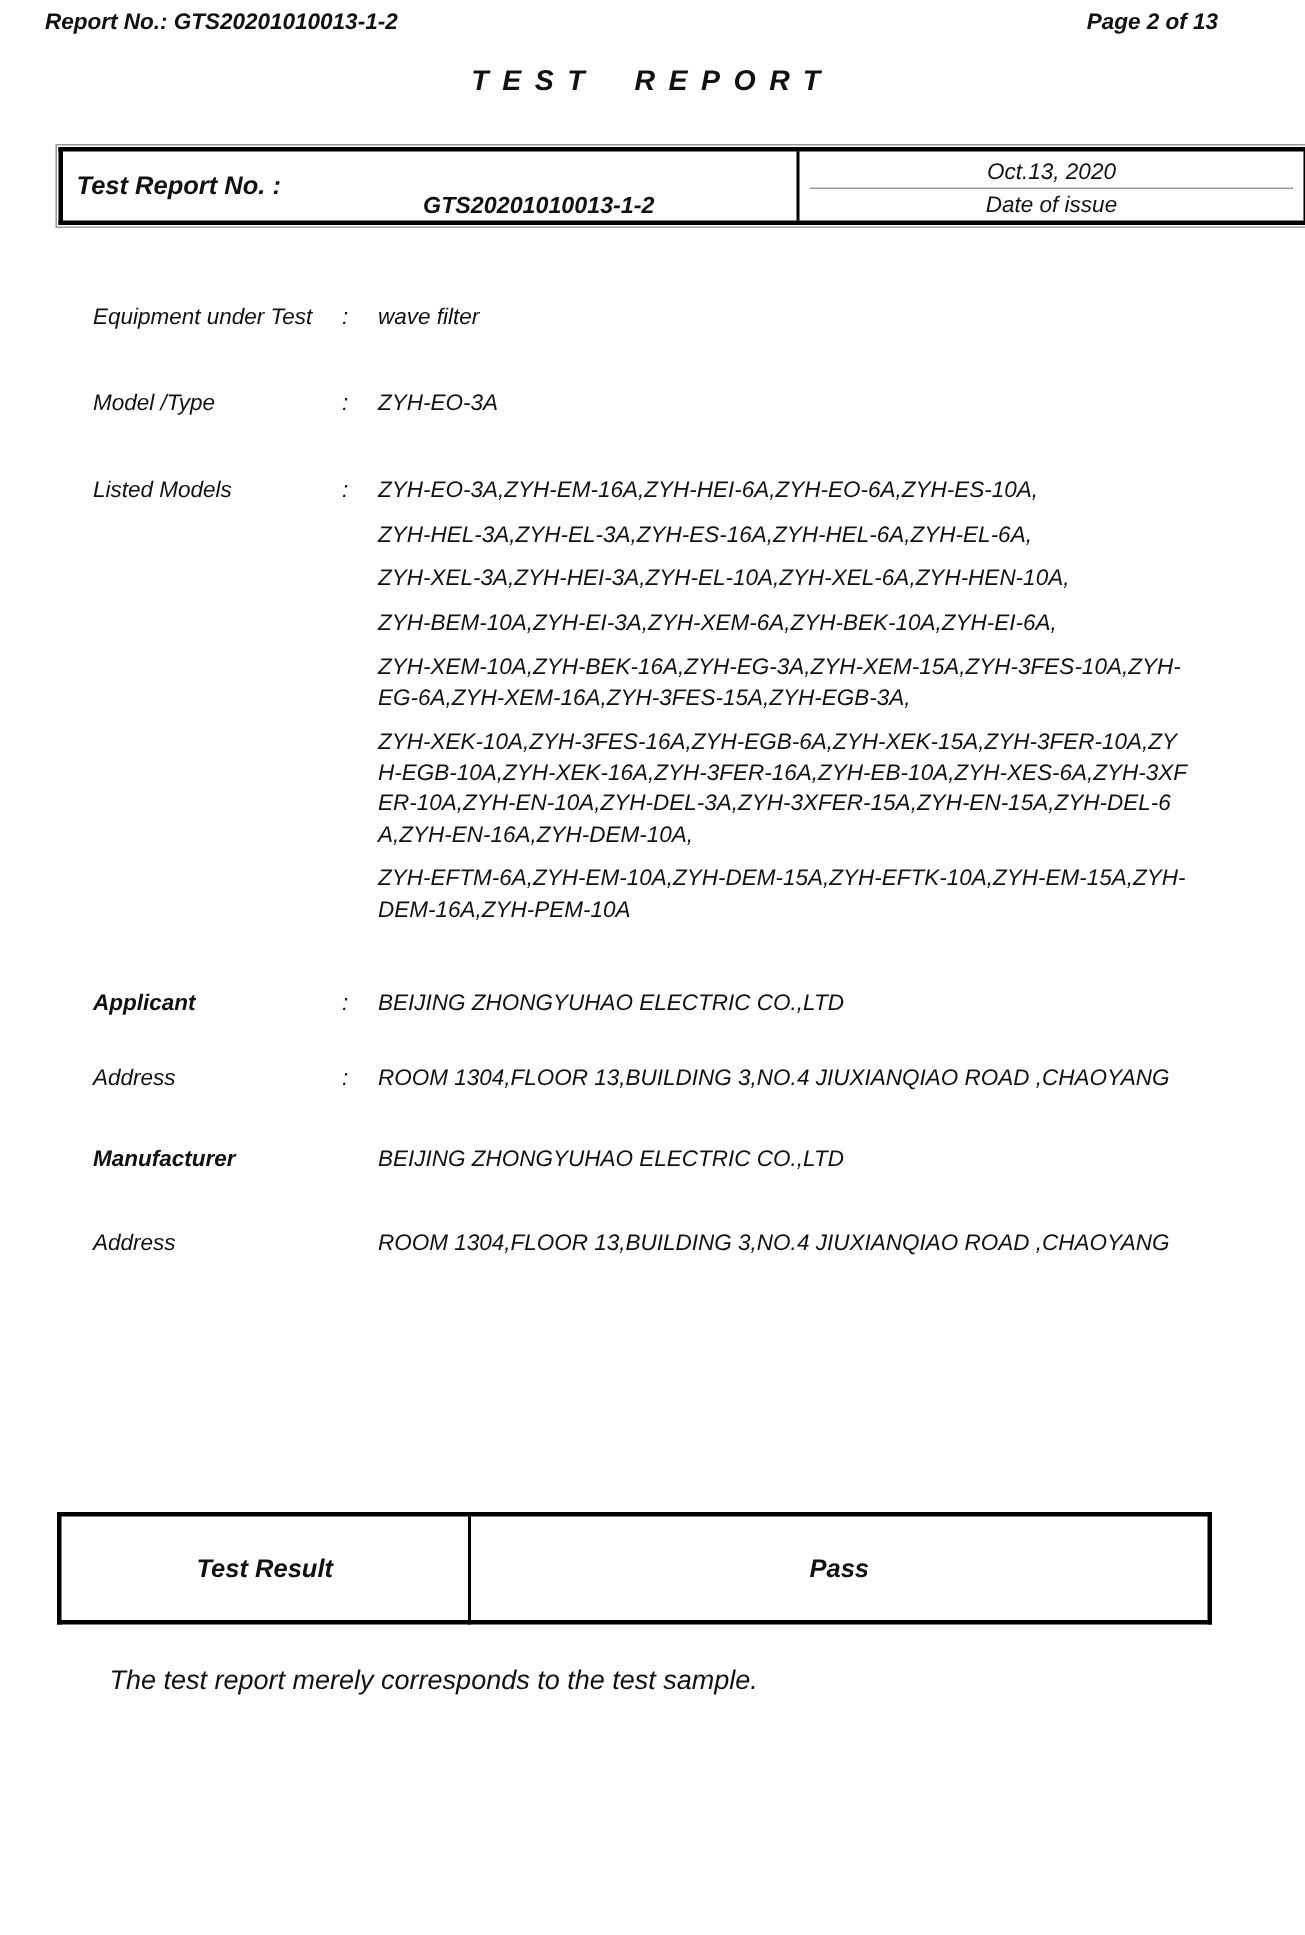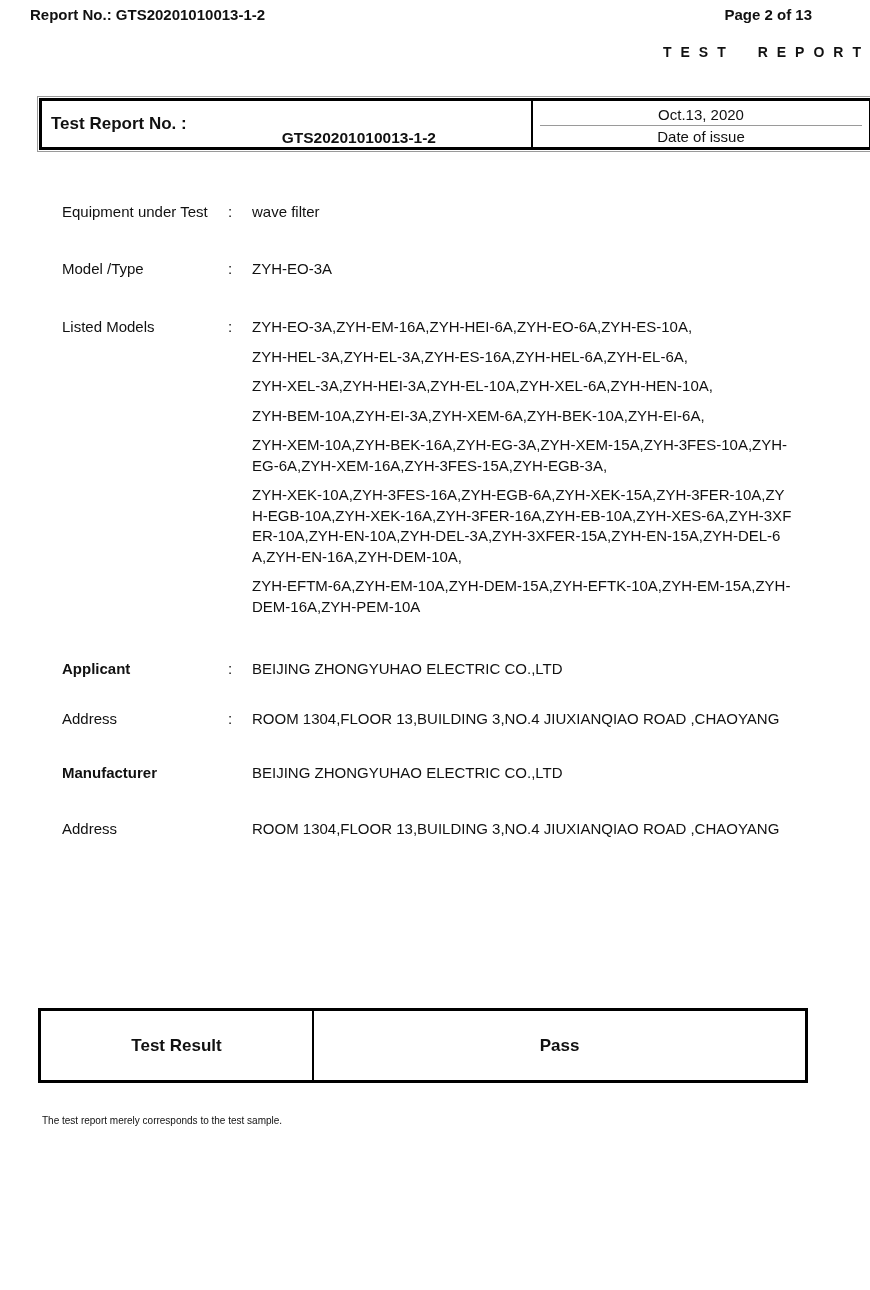--- a/index.html
+++ b/index.html
@@ -2,34 +2,34 @@
 <html><head>
 <meta charset="utf-8">
 <style>
   html, body { margin: 0; padding: 0; background: #ffffff; }
   body {
     width: 870px; height: 1290px;
     font-family: "Liberation Sans", sans-serif;
     color: #111;
     -webkit-font-smoothing: antialiased;
   }
-  .page { position: relative; width: 870px; height: 1290px; overflow: hidden; }
+  .page { position: relative; width: 870px; height: 1290px; overflow: hidden; font-style: italic; }
 
   
   .page-header {
     display: flex; justify-content: space-between;
     padding: 6px 58px 0 30px;
     font-size: 15px; font-weight: bold;
   }
 
   
   .doc-title {
     margin: 21px 0 0 0;
-    text-align: right;
-    font-size: 14px; font-weight: bold;
+    text-align: center;
+    font-size: 19px; font-weight: bold;
     letter-spacing: 9px; word-spacing: 10px;
   }
 
   
   .report-id-table {
     position: absolute; left: 39px; top: 98px;
     width: 833px; height: 49px;
     border-collapse: collapse;
     border: 3px solid #000;
     outline: 1px solid #9a9a9a; outline-offset: 1px;
@@ -72,22 +72,22 @@
     border: 3px solid #000;
   }
   .result-table td {
     text-align: center; vertical-align: middle;
     font-size: 17px; font-weight: bold; padding: 0;
   }
   .result-label-cell { width: 271px; border-right: 2px solid #000; }
 
   
   .footer-note {
-    position: absolute; left: 42px; top: 1110px;
-    width: 778px; font-size: 10px;
+    position: absolute; left: 73px; top: 1110px;
+    width: 778px; font-size: 18px;
   }
   .footer-note p { margin: 0; line-height: 21.5px; }
   .footer-note .justified { text-align: justify; }
 </style>
 </head>
 <body>
 
 <div class="page">
 
   <div class="page-header">

